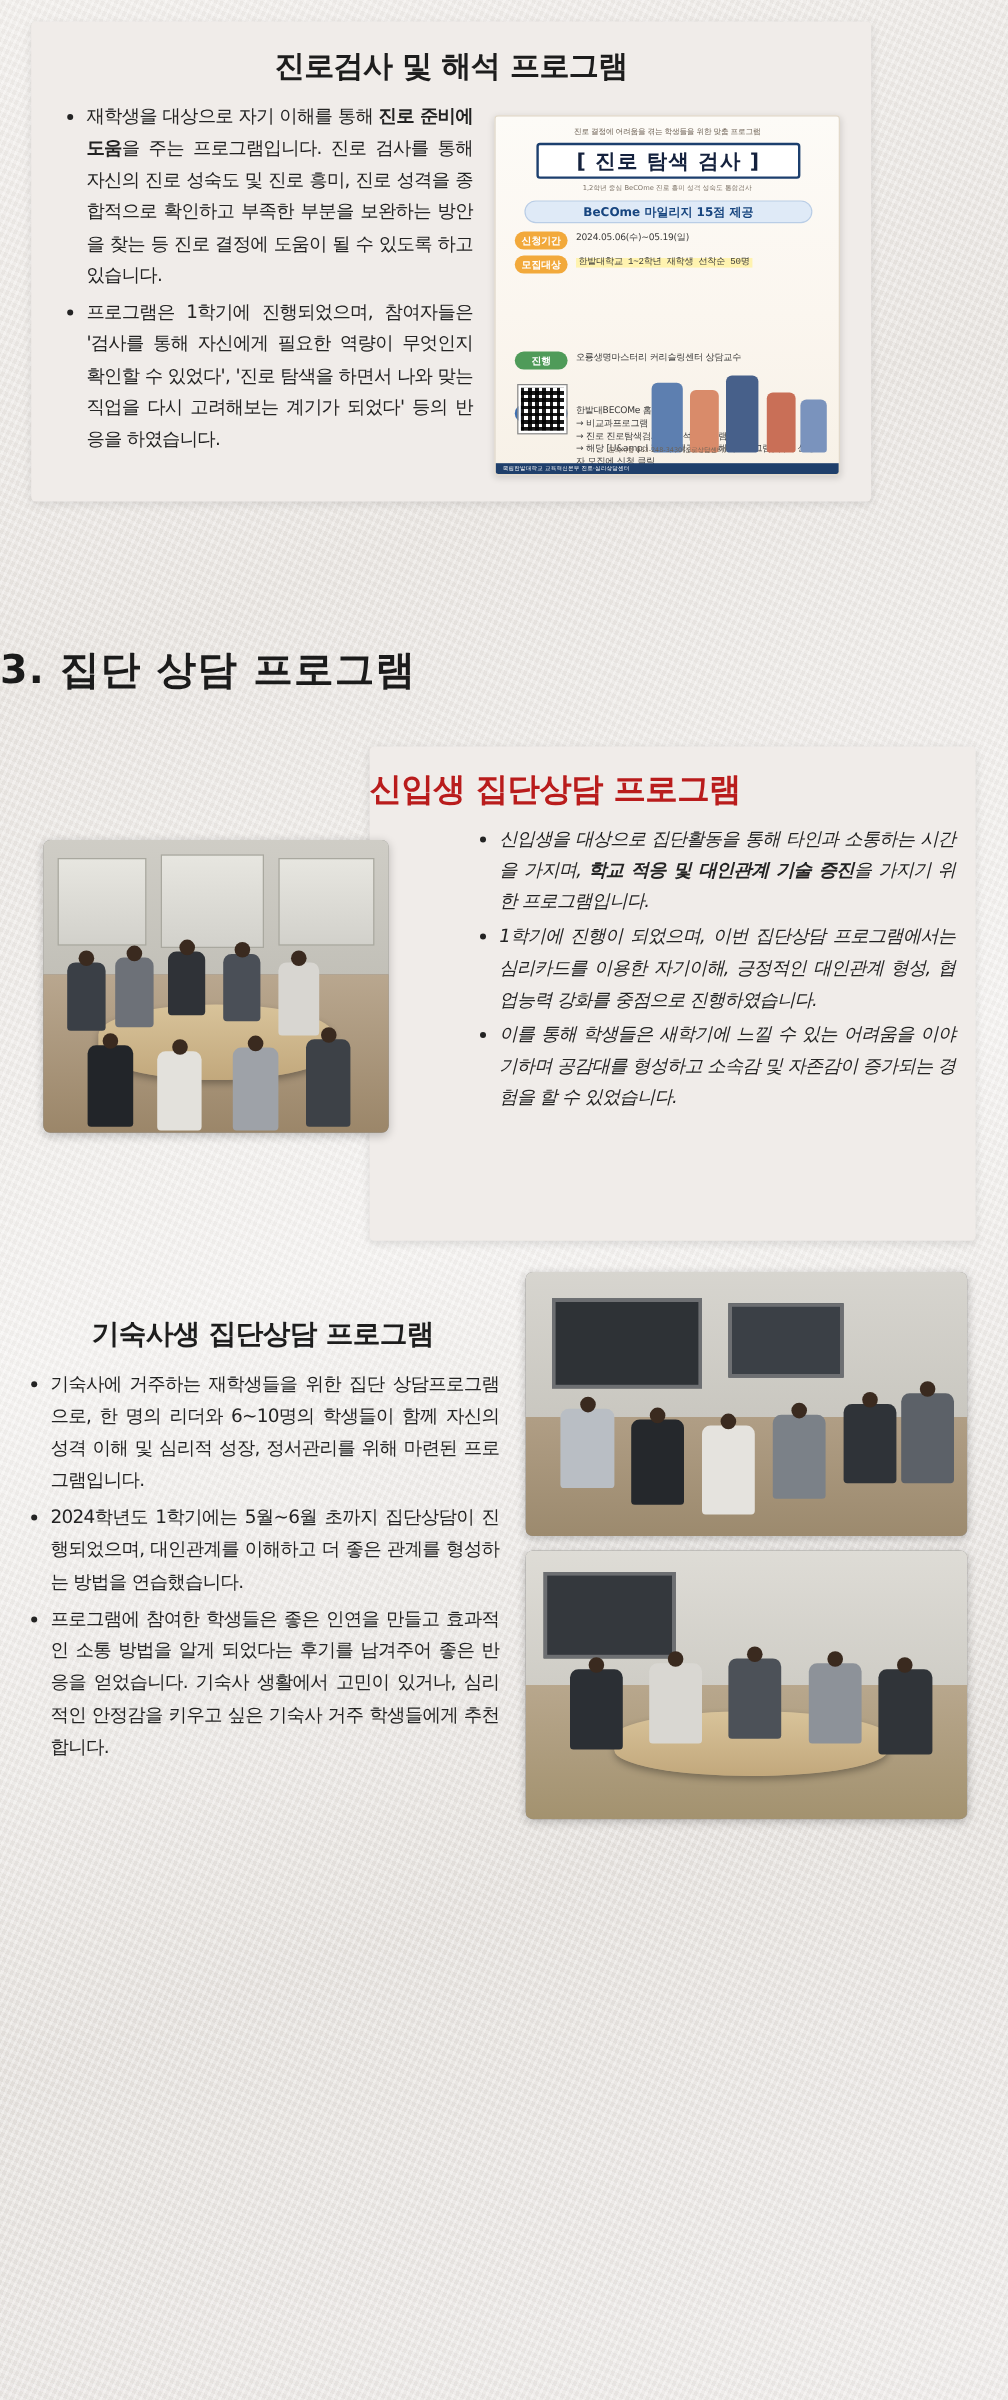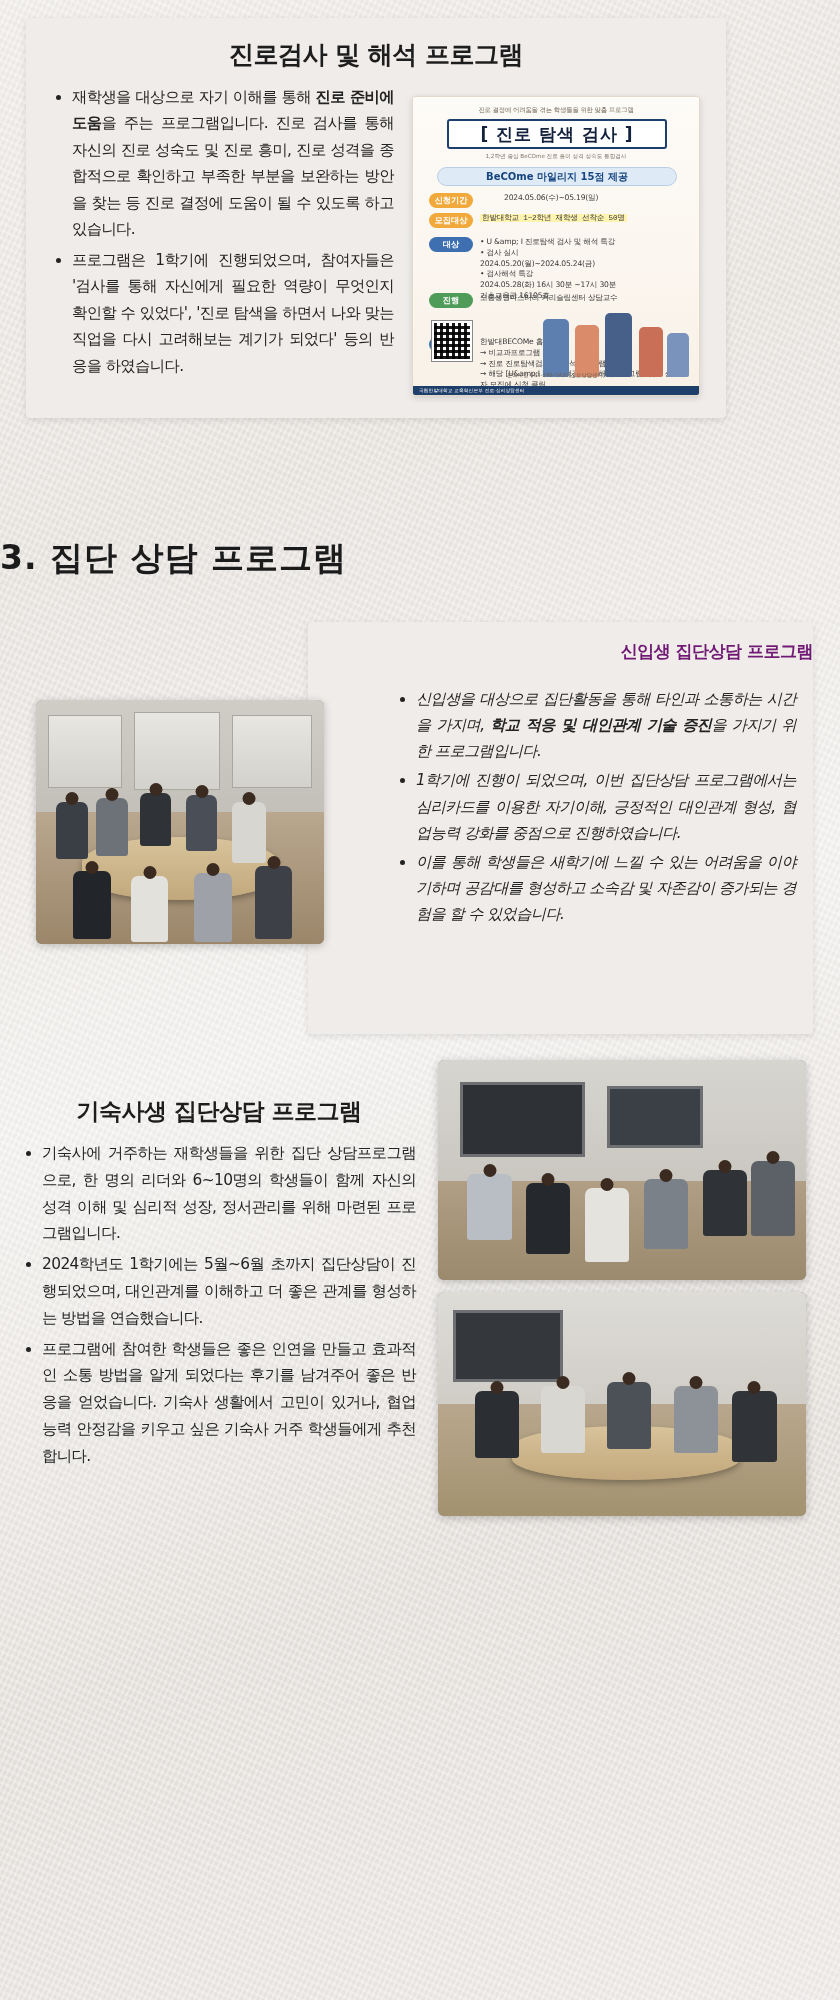--- a/index.html
+++ b/index.html
@@ -148,22 +148,22 @@
     position: absolute;
     left: 308px; top: 622px;
     width: 505px; height: 412px;
     background: #f0ece9;
     border-radius: 4px;
     box-shadow: 0 2px 7px rgba(0,0,0,0.10);
   }
   .sec3-title {
     position: absolute;
     left: 308px; top: 640px; width: 505px;
-    text-align: right;
-    font-size: 17px; font-weight: bold; color: #701a75;
+    text-align: left;
+    font-size: 27px; font-weight: bold; color: #b91c1c;
     letter-spacing: -0.5px;
   }
   .sec3-body {
     position: absolute;
     left: 398px; top: 686px;
     width: 398px;
     font-size: 15.2px; line-height: 1.72; letter-spacing: -0.6px; color: #232323; font-style: italic;
   }
   .sec3-body ul { margin: 0; padding-left: 18px; list-style: disc; }
   .sec3-body li { margin-bottom: 3px; text-align: justify; }
@@ -227,36 +227,27 @@
     <li>프로그램은 1학기에 진행되었으며, 참여자들은 '검사를 통해 자신에게 필요한 역량이 무엇인지 확인할 수 있었다', '진로 탐색을 하면서 나와 맞는 직업을 다시 고려해보는 계기가 되었다' 등의 반응을 하였습니다.</li>
   </ul>
 </div>
 
 <div class="poster">
   <div class="poster-top-line">진로 결정에 어려움을 겪는 학생들을 위한 맞춤 프로그램</div>
   <div class="poster-headline">[ 진로 탐색 검사 ]</div>
   <div class="poster-sub">1,2학년 중심 BeCOme 진로 흥미 성격 성숙도 통합검사</div>
   <div class="poster-become">BeCOme 마일리지 15점 제공</div>
 
-  <div class="prow" style="top:96px;gap:24px;">
+  <div class="prow" style="top:96px;">
     <div class="ptag" style="background: rgb(242, 169, 59);">신청기간</div>
     <div class="pval">2024.05.06(수)~05.19(일)</div>
   </div>
   <div class="prow" style="top:116px;">
     <div class="ptag" style="background: rgb(242, 169, 59);">모집대상</div>
     <div class="pval"><span class="hl">한밭대학교 1~2학년 재학생 선착순 50명</span></div>
-  </div>
-  <div class="prow" style="top:140px;">
-    <div class="ptag blue" style="background: rgb(62, 111, 176);">대상</div>
-    <div class="pval" style="white-space:pre-line;">• U &amp;amp; I 진로탐색 검사 및 해석 특강
-• 검사 실시
-  2024.05.20(월)~2024.05.24(금)
-• 검사해석 특강
-  2024.05.28(화) 16시 30분 ~17시 30분
-  기초교육관 16105호</div>
   </div>
   <div class="prow" style="top:196px;">
     <div class="ptag green" style="background: rgb(79, 155, 89);">진행</div>
     <div class="pval">오룡생명마스터리 커리슬링센터 상담교수</div>
   </div>
   <div class="prow" style="top:216px;margin-top:24px;">
     <div class="ptag blue" style="background: rgb(62, 111, 176);">신청방법</div>
     <div class="pval" style="white-space:pre-line;">한밭대BECOMe 홈페이지
 → 비교과프로그램
 → 진로 진로탐색검사 및 해석프로그램 클릭
@@ -380,15 +371,15 @@
     </div>
   <div class="person" style="left:80%; top:44%; width:12%; height:32%; background:#303439;">
       <span class="hd"></span>
     </div>
 </div>
 
 <div class="sec4-body">
   <ul>
     <li>기숙사에 거주하는 재학생들을 위한 집단 상담프로그램으로, 한 명의 리더와 6~10명의 학생들이 함께 자신의 성격 이해 및 심리적 성장, 정서관리를 위해 마련된 프로그램입니다.</li>
     <li>2024학년도 1학기에는 5월~6월 초까지 집단상담이 진행되었으며, 대인관계를 이해하고 더 좋은 관계를 형성하는 방법을 연습했습니다.</li>
-    <li>프로그램에 참여한 학생들은 좋은 인연을 만들고 효과적인 소통 방법을 알게 되었다는 후기를 남겨주어 좋은 반응을 얻었습니다. 기숙사 생활에서 고민이 있거나, 협업능력 안정감을 키우고 싶은 기숙사 거주 학생들에게 추천합니다.</li>
+    <li>프로그램에 참여한 학생들은 좋은 인연을 만들고 효과적인 소통 방법을 알게 되었다는 후기를 남겨주어 좋은 반응을 얻었습니다. 기숙사 생활에서 고민이 있거나, 심리적인 안정감을 키우고 싶은 기숙사 거주 학생들에게 추천합니다.</li>
   </ul>
 </div>
 
 </body></html>

